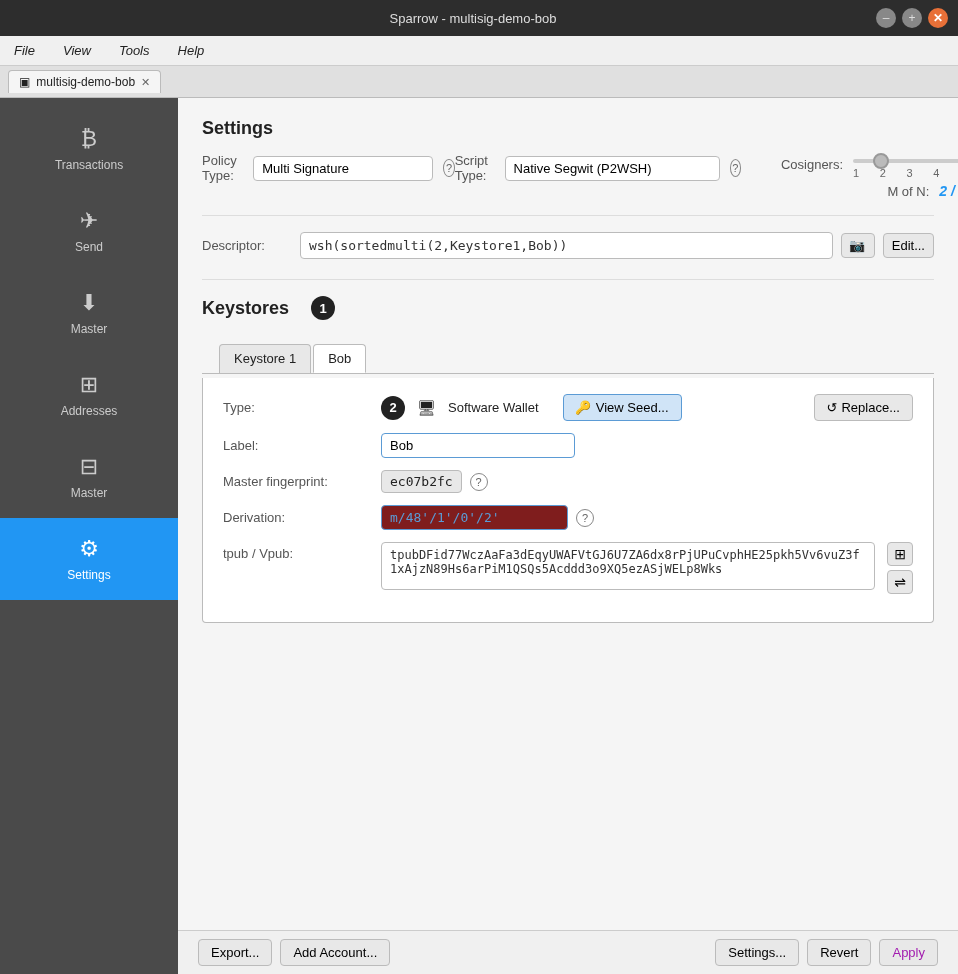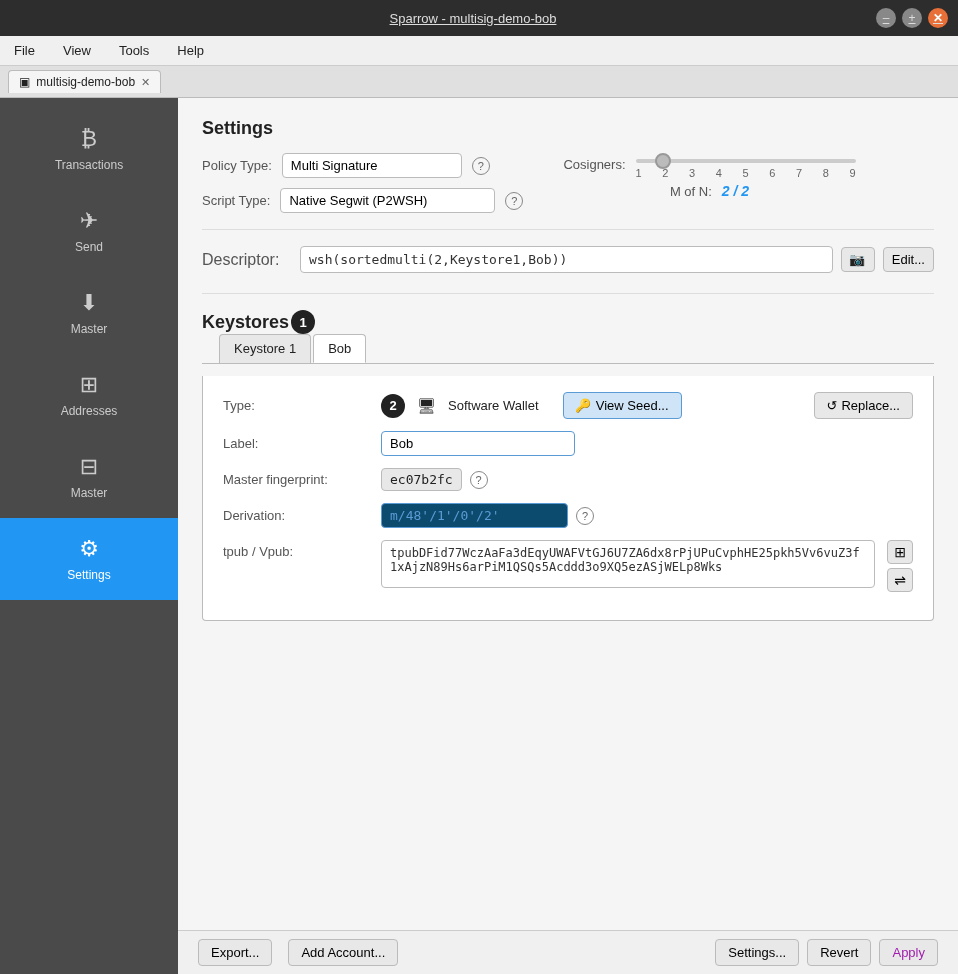--- a/index.html
+++ b/index.html
@@ -8,40 +8,39 @@
     
     .title-bar {
       background: #2d2d2d;
       height: 36px;
       display: flex;
       align-items: center;
       justify-content: space-between;
       padding: 0 10px;
       color: #ddd;
       user-select: none;
-      text-decoration: underline;
     }
     .title-bar-title { flex: 1; text-align: center; font-size: 13px; }
     .title-bar-controls { display: flex; gap: 6px; align-items: center; }
     .tb-btn { width: 20px; height: 20px; border-radius: 50%; border: none; cursor: pointer; font-size: 12px; display: flex; align-items: center; justify-content: center; color: #222; }
     .tb-min { background: #888; color: #ddd; }
     .tb-max { background: #888; color: #ddd; }
     .tb-close { background: #e87038; color: #fff; font-weight: bold; }
 
     
     .menu-bar {
       background: #f0f0f0;
       height: 30px;
       display: flex;
       align-items: center;
       padding: 0 8px;
       border-bottom: 1px solid #ccc;
       gap: 16px;
     }
-    .menu-item { font-size: 13px; cursor: pointer; padding: 2px 6px; border-radius: 3px; }
+    .menu-item { font-size: 13px; cursor: pointer; padding: 2px 6px; border-radius: 3px; font-style: italic; }
 
     
     .tab-bar {
       background: #e0e0e0;
       height: 32px;
       display: flex;
       align-items: center;
       padding: 0 8px;
       border-bottom: 1px solid #bbb;
     }
@@ -121,21 +120,21 @@
       font-size: 13px;
       cursor: pointer;
       min-width: 180px;
     }
 
     
     .divider { border: none; border-top: 1px solid #ddd; margin: 10px 0 16px; }
 
     
     .descriptor-row { display: flex; align-items: center; gap: 8px; margin-bottom: 20px; }
-    .descriptor-label { color: #555; min-width: 90px; font-size: 16px; }
+    .descriptor-label { color: #555; min-width: 90px; font-size: 13px; }
     .descriptor-input {
       flex: 1;
       border: 1px solid #bbb;
       border-radius: 4px;
       padding: 5px 8px;
       font-size: 13px;
       background: #fff;
       font-family: monospace;
       color: #333;
     }
@@ -145,21 +144,21 @@
       border-radius: 4px;
       padding: 4px 8px;
       cursor: pointer;
       font-size: 13px;
     }
 
     
     .keystores-tabs {
       display: flex;
       border-bottom: 1px solid #bbb;
-      margin-bottom: 12px;
+      margin-bottom: 4px;
       padding-left: 17px;
     }
     .ks-tab {
       padding: 6px 14px;
       border: 1px solid #bbb;
       border-bottom: none;
       border-radius: 4px 4px 0 0;
       background: #e8e8e8;
       cursor: pointer;
       font-size: 13px;
@@ -244,21 +243,21 @@
 
     
     .bottom-toolbar {
       background: #f0f0f0;
       border-top: 1px solid #ccc;
       padding: 8px 20px;
       display: flex;
       align-items: center;
       justify-content: space-between;
     }
-    .bottom-left { display: flex; gap: 16px; }
+    .bottom-left { display: flex; gap: 8px; }
     .bottom-right { display: flex; gap: 8px; }
 
     .help-q {
       display: inline-flex; align-items: center; justify-content: center;
       width: 18px; height: 18px; border-radius: 50%; border: 1px solid #888;
       font-size: 11px; color: #666; cursor: pointer; vertical-align: middle;
     }
   </style>
 </head>
 <body>
@@ -317,21 +316,21 @@
     </div>
   </div>
 
   <div class="content">
     <div class="content-main">
 
       <div class="section-header">Settings</div>
 
       <div style="display:flex; gap: 40px; margin-bottom: 16px; align-items: flex-start;">
 
-        <div style="display:flex; flex-direction:column; gap:10px;">
+        <div style="display:flex; flex-direction:row; ">
           <div style="display:flex; align-items:center; gap:10px;">
             <span class="field-label">Policy Type:</span>
             <div style="position:relative; display:inline-block;">
               <select class="styled-select">
                 <option>Multi Signature</option>
                 <option>Single Signature</option>
               </select>
             </div>
             <span class="help-q">?</span>
           </div>
@@ -379,21 +378,21 @@
 
       <div class="descriptor-row">
         <span class="descriptor-label field-label">Descriptor:</span>
         <input class="descriptor-input" type="text" style="font-family: monospace; flex: 1 1 0%; padding: 5px 8px; border: 1px solid rgb(187, 187, 187); border-radius: 4px; font-size: 13px;" value="wsh(sortedmulti(2,Keystore1,Bob))">
         <button class="icon-btn">📷</button>
         <button class="icon-btn">Edit...</button>
       </div>
 
       <hr class="divider">
 
-      <div style="display:flex; align-items:center; gap:2px; margin-bottom:0;">
+      <div style="display:flex; align-items:center; gap:22px; margin-bottom:24px;">
         <div class="section-header" style="margin-bottom:0;">Keystores</div>
         <span class="num-badge">1</span>
       </div>
 
       <div class="keystores-tabs">
         <div class="ks-tab">Keystore 1</div>
         <div class="ks-tab active">Bob</div>
       </div>
 
       <div class="ks-panel">
@@ -421,21 +420,21 @@
         </div>
 
         <div class="ks-row">
           <span class="ks-label">Master fingerprint:</span>
           <span class="badge">ec07b2fc</span>
           <span class="help-q">?</span>
         </div>
 
         <div class="ks-row">
           <span class="ks-label">Derivation:</span>
-          <input class="ks-input" type="text" style="font-family: monospace; color: rgb(91, 155, 213); background: #0c4a6e;" value="m/48'/1'/0'/2'">
+          <input class="ks-input" type="text" style="font-family: monospace; color: rgb(91, 155, 213); background: #7f1d1d;" value="m/48'/1'/0'/2'">
           <span class="help-q">?</span>
         </div>
 
         <div class="ks-row" style="align-items:flex-start;">
           <span class="ks-label" style="margin-top:4px;">tpub / Vpub:</span>
           <textarea class="tpub-textarea" style="flex: 1 1 0%;">tpubDFid77WczAaFa3dEqyUWAFVtGJ6U7ZA6dx8rPjUPuCvphHE25pkh5Vv6vuZ3f1xAjzN89Hs6arPiM1QSQs5Acddd3o9XQ5ezASjWELp8Wks</textarea>
           <div class="tpub-icons" style="margin-left:4px;">
             <button class="tpub-icon-btn">⊞</button>
             <button class="tpub-icon-btn">⇌</button>
           </div>

